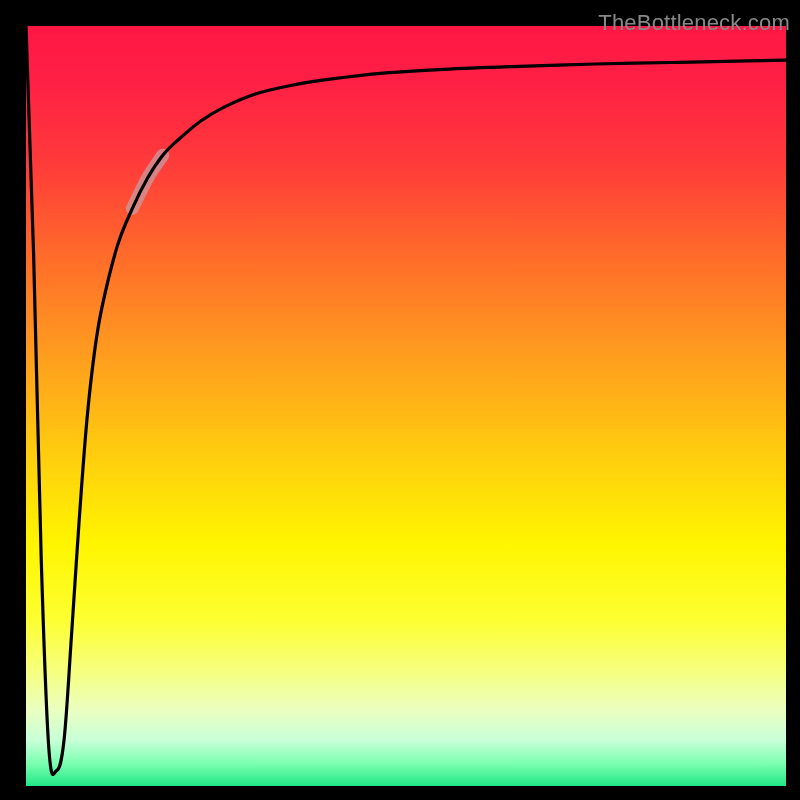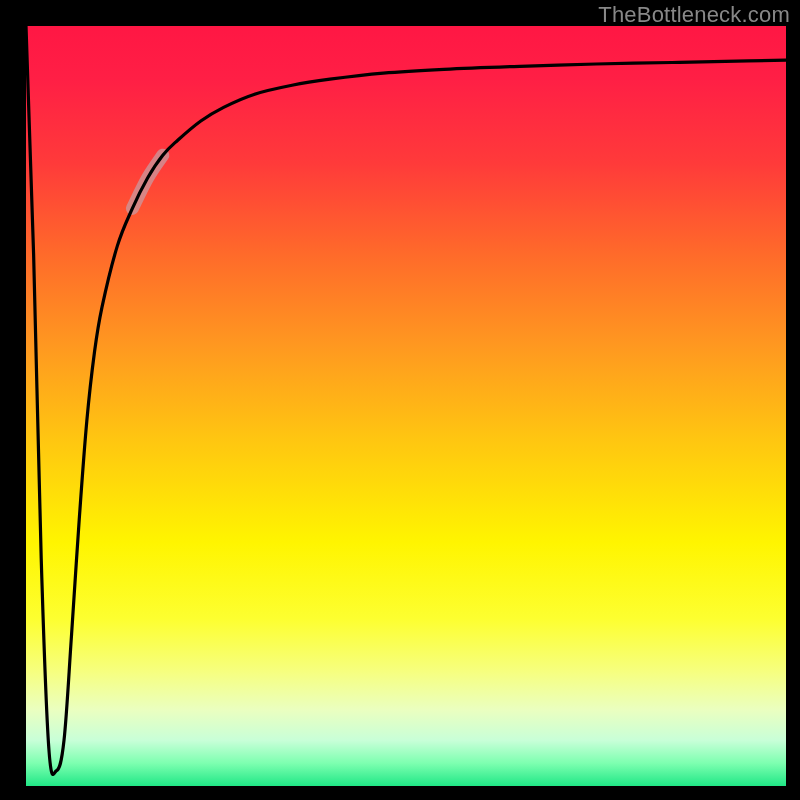--- a/index.html
+++ b/index.html
@@ -11,21 +11,21 @@
     font-family: Arial, Helvetica, sans-serif;
     overflow: hidden;
   }
   .wrap {
     position: relative;
     width: 800px;
     height: 800px;
   }
   .attribution {
     position: absolute;
-    top: 2px;
+    top: 10px;
     right: 10px;
     color: #888;
     font-size: 22px;
     font-weight: normal;
     letter-spacing: 0.2px;
     z-index: 5;
   }
   svg {
     position: absolute;
     top: 0;

